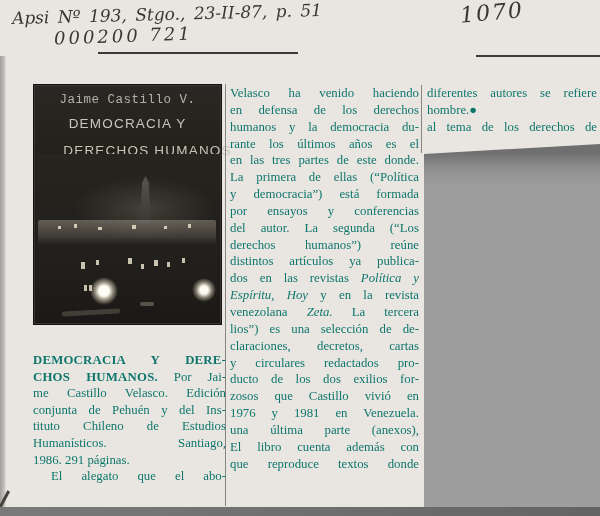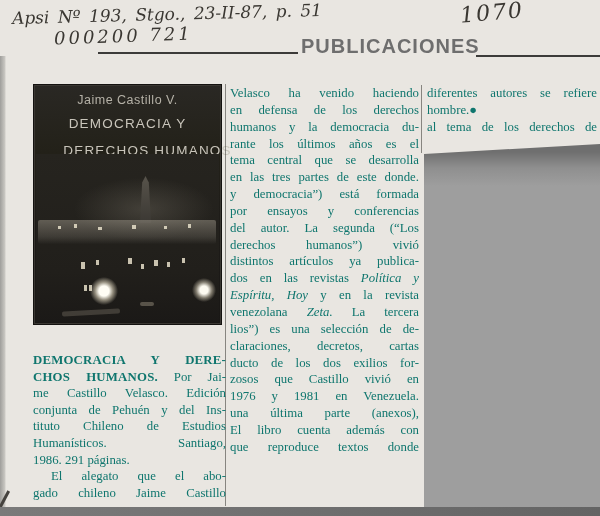--- a/index.html
+++ b/index.html
@@ -29,21 +29,21 @@
     font-family:"Liberation Sans", sans-serif;font-weight:bold;font-size:20px;
     color:#6e6e6e;letter-spacing:1px;}
   .rule{position:absolute;height:2px;background:#3c3b39;}
   .rule-a{left:98px;top:52px;width:200px;}
   .rule-b{left:476px;top:55px;width:124px;}
   
   .cover{position:absolute;left:33px;top:84px;width:189px;height:241px;
     background:linear-gradient(180deg,#2a2824 0%,#232119 28%,#1d1b18 60%,#191715 100%);
     box-shadow:inset 0 0 0 1px #141210, inset 0 0 0 2px #3a3732;}
   .cover-author{position:absolute;left:0;top:9px;width:100%;text-align:center;
-    font-family:Liberation Sans, sans-serif;font-size:12.5px;color:#b5b1a7;
+    font-family:Liberation Mono, monospace;font-size:12.5px;color:#b5b1a7;
     letter-spacing:.5px;}
   .cover-title1,.cover-title2{position:absolute;left:0;width:100%;text-align:center;
     font-family:"Liberation Sans", sans-serif;font-size:13.5px;color:#c9c5bb;
     letter-spacing:1.2px;}
   .cover-title1{top:32px;}
   .cover-title2{top:59px;margin-left:20px;}
   .photo{position:absolute;left:3px;top:70px;right:3px;bottom:3px;
     background:
       radial-gradient(circle 14px at 68px 137px, #fffdf4 0 5px, rgba(242,232,206,.55) 9px, rgba(0,0,0,0) 14px),
       radial-gradient(circle 12px at 168px 136px, #fdfaf0 0 4px, rgba(240,230,205,.45) 8px, rgba(0,0,0,0) 12px),
@@ -80,21 +80,20 @@
 </head>
 <body>
 
 <div class="scan">
 
   <div class="hand hand-source">Apsi Nº 193, Stgo., 23-II-87, p. 51</div>
   <div class="hand hand-num">1070</div>
   <div class="hand hand-code">000200 721</div>
 
   <div class="rule rule-a"></div>
-  <div class="header-title">PUBLICACIONES</div>
   <div class="rule rule-b"></div>
 
   <div class="cover">
     <div class="cover-author">Jaime Castillo V.</div>
     <div class="cover-title1">DEMOCRACIA Y</div>
     <div class="cover-title2">DERECHOS HUMANOS</div>
     <div class="photo">
       <div class="tower"></div>
       <div class="building-band"></div>
       <div class="w" style="left:22px;top:72px;width:3px;height:3px;"></div>
@@ -122,39 +121,39 @@
 
   <div class="col col-left">
       <div class="line"><span class="b">DEMOCRACIA Y DERE-</span></div>
       <div class="line"><span class="b">CHOS HUMANOS.</span><span> Por Jai-</span></div>
       <div class="line"><span>me Castillo Velasco. Edición</span></div>
       <div class="line"><span>conjunta de Pehuén y del Ins-</span></div>
       <div class="line"><span>tituto Chileno de Estudios</span></div>
       <div class="line"><span>Humanísticos. Santiago,</span></div>
       <div class="line flush"><span>1986. 291 páginas.</span></div>
       <div class="line indent"><span>El alegato que el abo-</span></div>
-      <div class="line"><span>gado chileno Jaime Castillo</span></div>
     </div>
   <div class="col col-middle">
       <div class="line"><span>Velasco ha venido haciendo</span></div>
       <div class="line"><span>en defensa de los derechos</span></div>
       <div class="line"><span>humanos y la democracia du-</span></div>
       <div class="line"><span>rante los últimos años es el</span></div>
-      <div class="line"><span>tema central que se desarrolla</span></div>
       <div class="line"><span>en las tres partes de este donde.</span></div>
+      <div class="line"><span>La primera de ellas (“Política</span></div>
       <div class="line"><span>y democracia”) está formada</span></div>
       <div class="line"><span>por ensayos y conferencias</span></div>
       <div class="line"><span>del autor. La segunda (“Los</span></div>
-      <div class="line"><span>derechos humanos”) vivió</span></div>
+      <div class="line"><span>derechos humanos”) reúne</span></div>
       <div class="line"><span>distintos artículos ya publica-</span></div>
       <div class="line"><span>dos en las revistas </span><span class="i">Política y</span></div>
       <div class="line"><span class="i">Espíritu, Hoy</span><span> y en la revista</span></div>
       <div class="line"><span>venezolana </span><span class="i">Zeta.</span><span> La tercera</span></div>
       <div class="line"><span>lios”) es una selección de de-</span></div>
       <div class="line"><span>claraciones, decretos, cartas</span></div>
+      <div class="line"><span>y circulares redactados pro-</span></div>
       <div class="line"><span>ducto de los dos exilios for-</span></div>
       <div class="line"><span>zosos que Castillo vivió en</span></div>
       <div class="line"><span>1976 y 1981 en Venezuela.</span></div>
       <div class="line"><span>una última parte (anexos),</span></div>
       <div class="line"><span>El libro cuenta además con</span></div>
       <div class="line"><span>que reproduce textos donde</span></div>
     </div>
   <div class="col col-right">
       <div class="line"><span>diferentes autores se refiere</span></div>
       <div class="line flush"><span>hombre.●</span></div>

